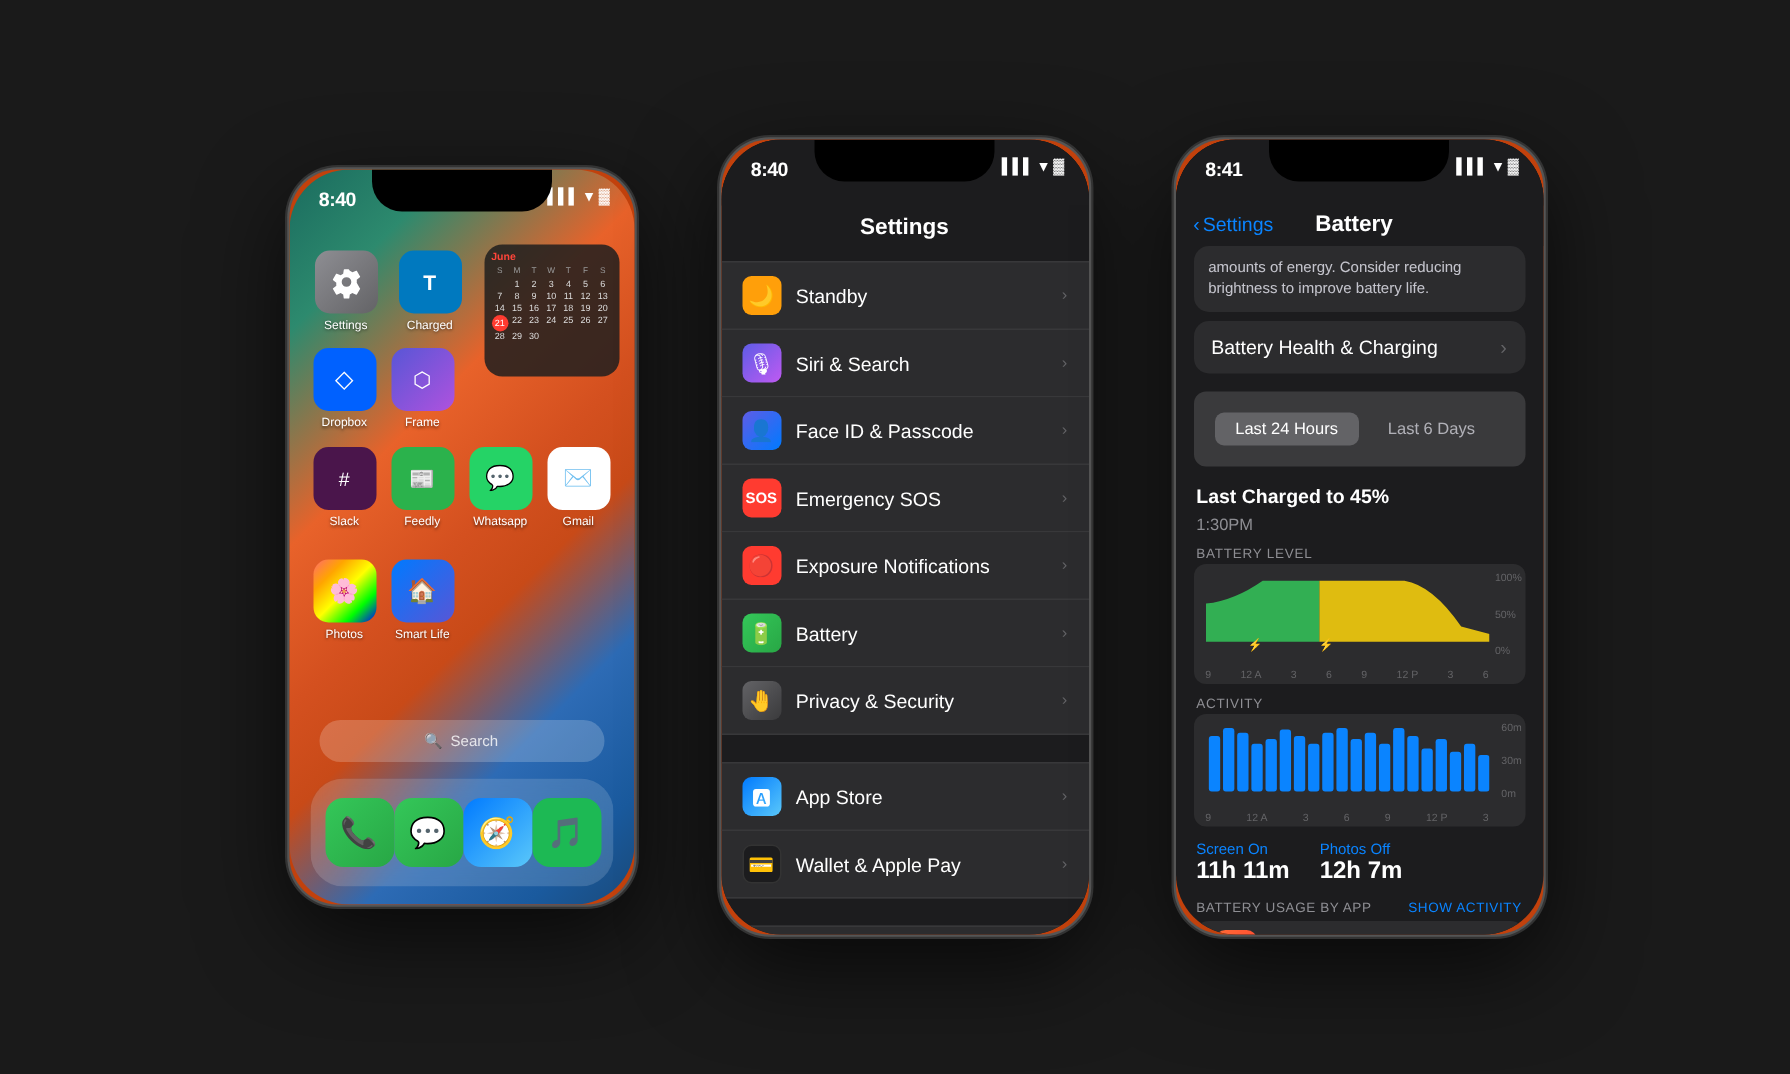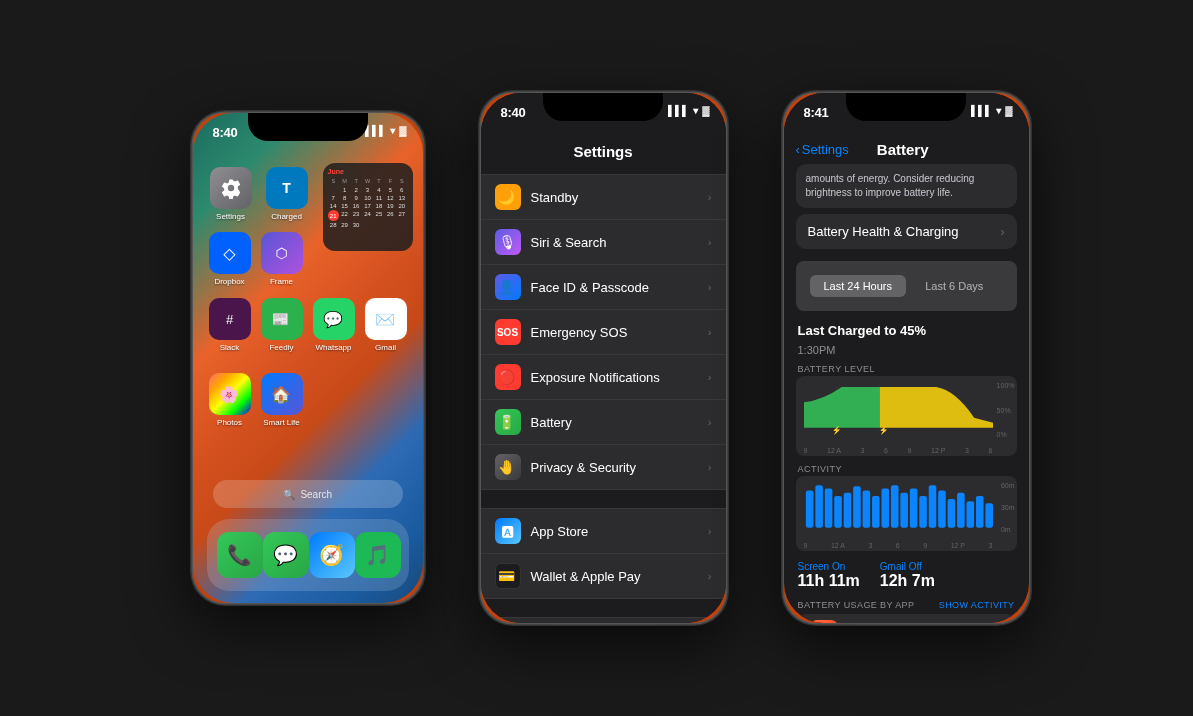--- a/index.html
+++ b/index.html
@@ -723,21 +723,21 @@
           <span>3</span>
         </div>
       </div>
 
       <div class="screen-on-off">
         <div class="screen-stat">
           <span class="screen-stat-label">Screen On</span>
           <span class="screen-stat-value">11h 11m</span>
         </div>
         <div class="screen-stat">
-          <span class="screen-stat-label">Gmail Off</span>
+          <span class="screen-stat-label">Photos Off</span>
           <span class="screen-stat-value">12h 7m</span>
         </div>
       </div>
 
       <div class="battery-usage-header">
         <span>BATTERY USAGE BY APP</span>
         <span class="show-activity">SHOW ACTIVITY</span>
       </div>
 
       <div class="app-usage-item">

